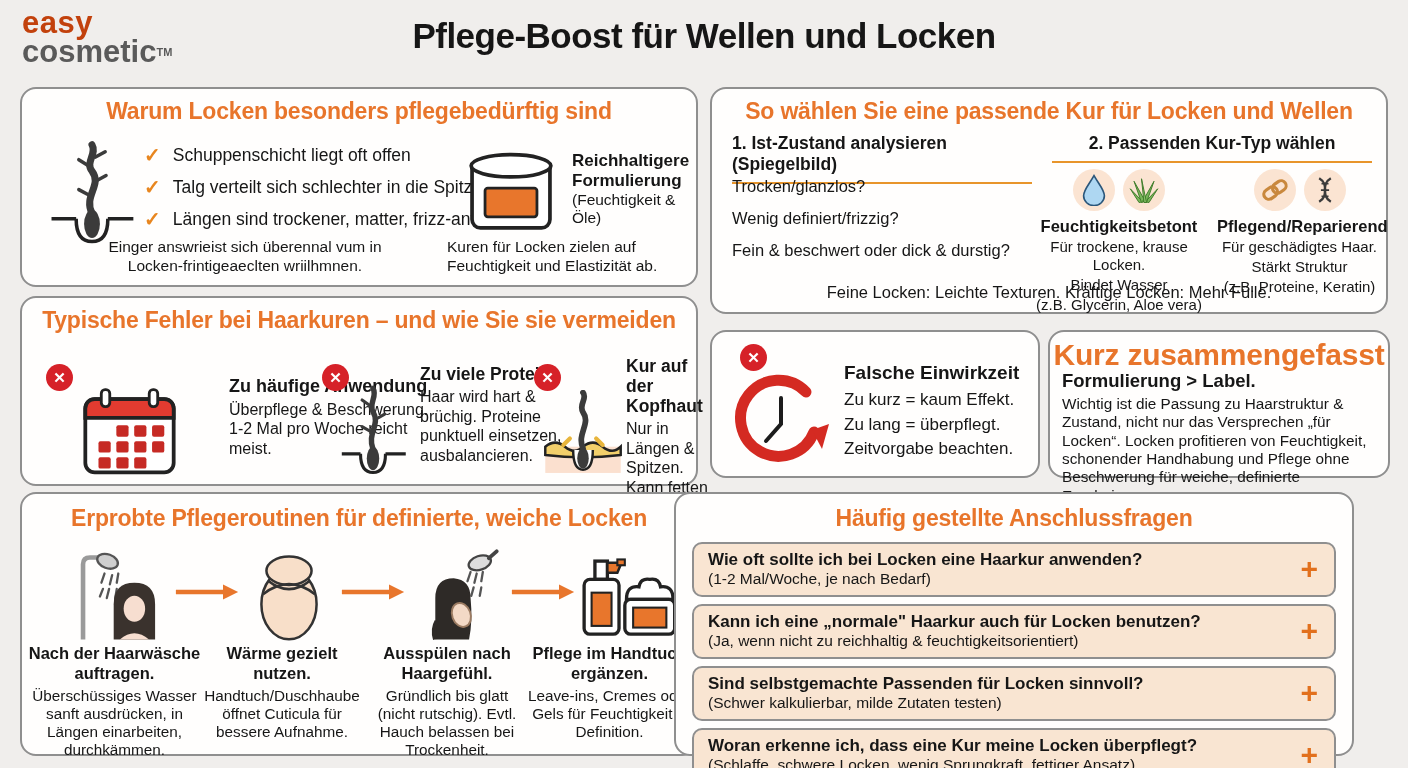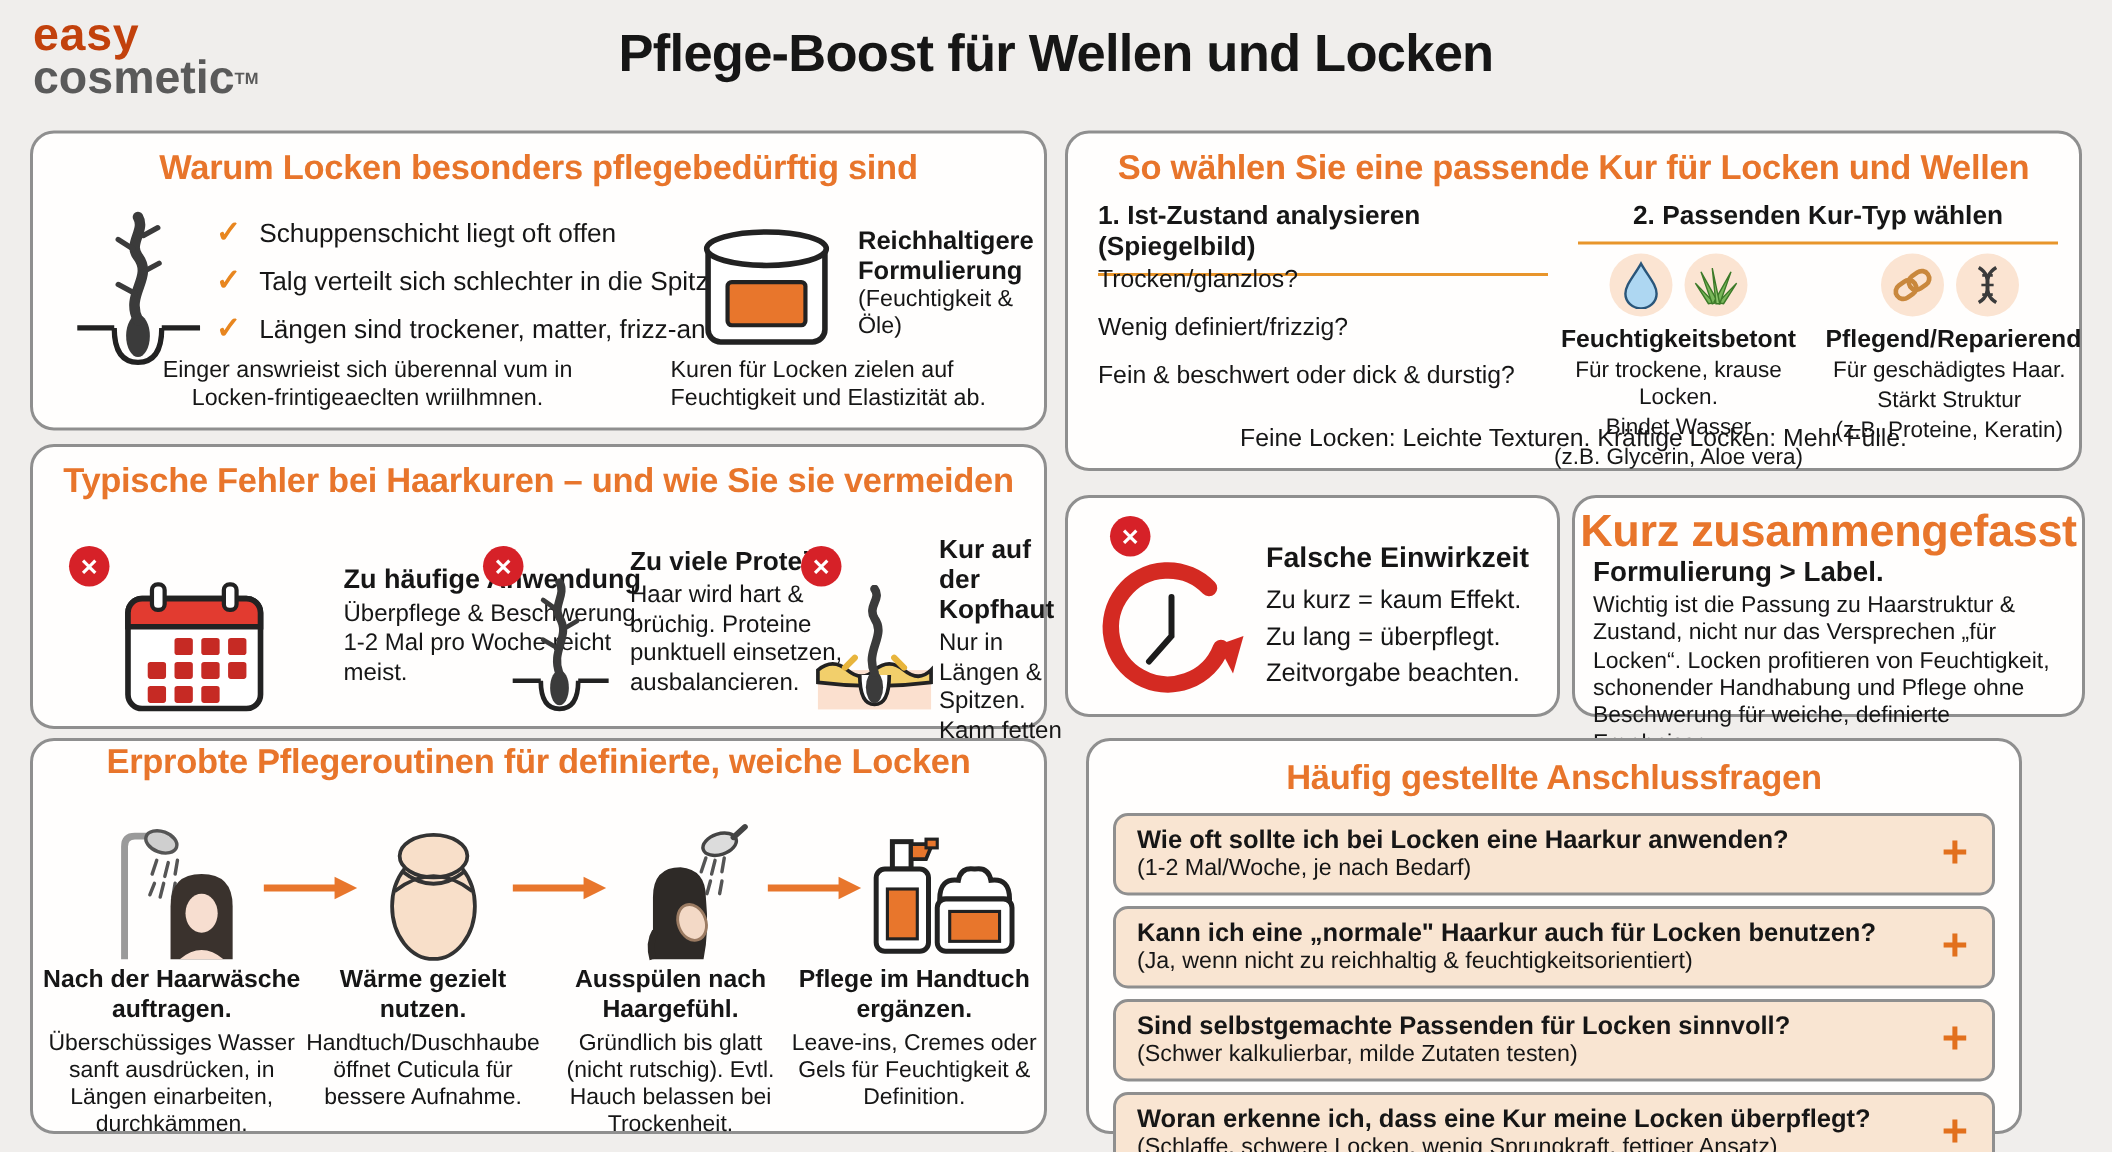--- a/index.html
+++ b/index.html
@@ -237,21 +237,21 @@
     </div>
   </div>
 
   <div class="card" style="left:1048px;top:330px;width:342px;height:148px;">
     <div class="ct" style="margin-top:6px;font-size:30px;">Kurz zusammengefasst</div>
     <div class="abs sum-head" style="left:12px;top:38px;">Formulierung &gt; Label.</div>
     <div class="abs sum-body" style="left:12px;top:60px;width:322px;">Wichtig ist die Passung zu Haarstruktur &amp; Zustand, nicht nur das Versprechen „für Locken“. Locken profitieren von Feuchtigkeit, schonender Handhabung und Pflege ohne Beschwerung für weiche, definierte Ergebnisse.</div>
   </div>
 
   <div class="card" style="left:20px;top:492px;width:678px;height:264px;">
-    <div class="ct" style="">Erprobte Pflegeroutinen für definierte, weiche Locken</div>
+    <div class="ct" style="margin-top:11px;">Erprobte Pflegeroutinen für definierte, weiche Locken</div>
 
     <svg class="abs" style="left:48px;top:55px;" width="92" height="92" viewBox="0 0 110 120">
       <path d="M12 118 V20 q0 -9 9 -9 h16" stroke="#9a9a9a" stroke-width="6" fill="none"></path>
       <ellipse cx="44" cy="16" rx="14" ry="9" fill="#cfcfcf" stroke="#555" stroke-width="3" transform="rotate(20 44 16)"></ellipse>
       <g stroke="#555" stroke-width="3" stroke-linecap="round">
         <path d="M40 32 l-4 12 M50 34 l-3 12 M58 32 l-2 12 M46 52 l-3 12 M56 52 l-2 12 M38 52 l-4 10"></path>
       </g>
       <path d="M52 118 V72 q0 -28 27 -28 q27 0 27 28 v46 z" fill="#3a322d"></path>
       <ellipse cx="79" cy="78" rx="14" ry="17" fill="#f7ded0"></ellipse>
       <path d="M60 118 q19 -16 38 0 z" fill="#f7ded0"></path>
@@ -307,21 +307,21 @@
     <div class="abs" style="left:345px;top:150px;width:160px;">
       <div class="step-head"><span>Ausspülen nach</span><br><span>Haargefühl.</span></div>
       <div class="step-body">Gründlich bis glatt (nicht rutschig). Evtl. Hauch belassen bei Trockenheit.</div>
     </div>
     <div class="abs" style="left:505px;top:150px;width:165px;">
       <div class="step-head"><span>Pflege im Handtuch</span><br><span>ergänzen.</span></div>
       <div class="step-body">Leave-ins, Cremes oder Gels für Feuchtigkeit &amp; Definition.</div>
     </div>
   </div>
 
-  <div class="card" style="left:724px;top:492px;width:624px;height:264px;">
+  <div class="card" style="left:674px;top:492px;width:680px;height:264px;">
     <div class="ct" style="margin-top:11px;margin-bottom:10px;">Häufig gestellte Anschlussfragen</div>
     <div class="faq-row">
       <div class="faq-q">Wie oft sollte ich bei Locken eine Haarkur anwenden?</div>
       <div class="faq-a">(1-2 Mal/Woche, je nach Bedarf)</div>
       <div class="faq-plus">+</div>
     </div>
     <div class="faq-row">
       <div class="faq-q">Kann ich eine „normale" Haarkur auch für Locken benutzen?</div>
       <div class="faq-a">(Ja, wenn nicht zu reichhaltig &amp; feuchtigkeitsorientiert)</div>
       <div class="faq-plus">+</div>

